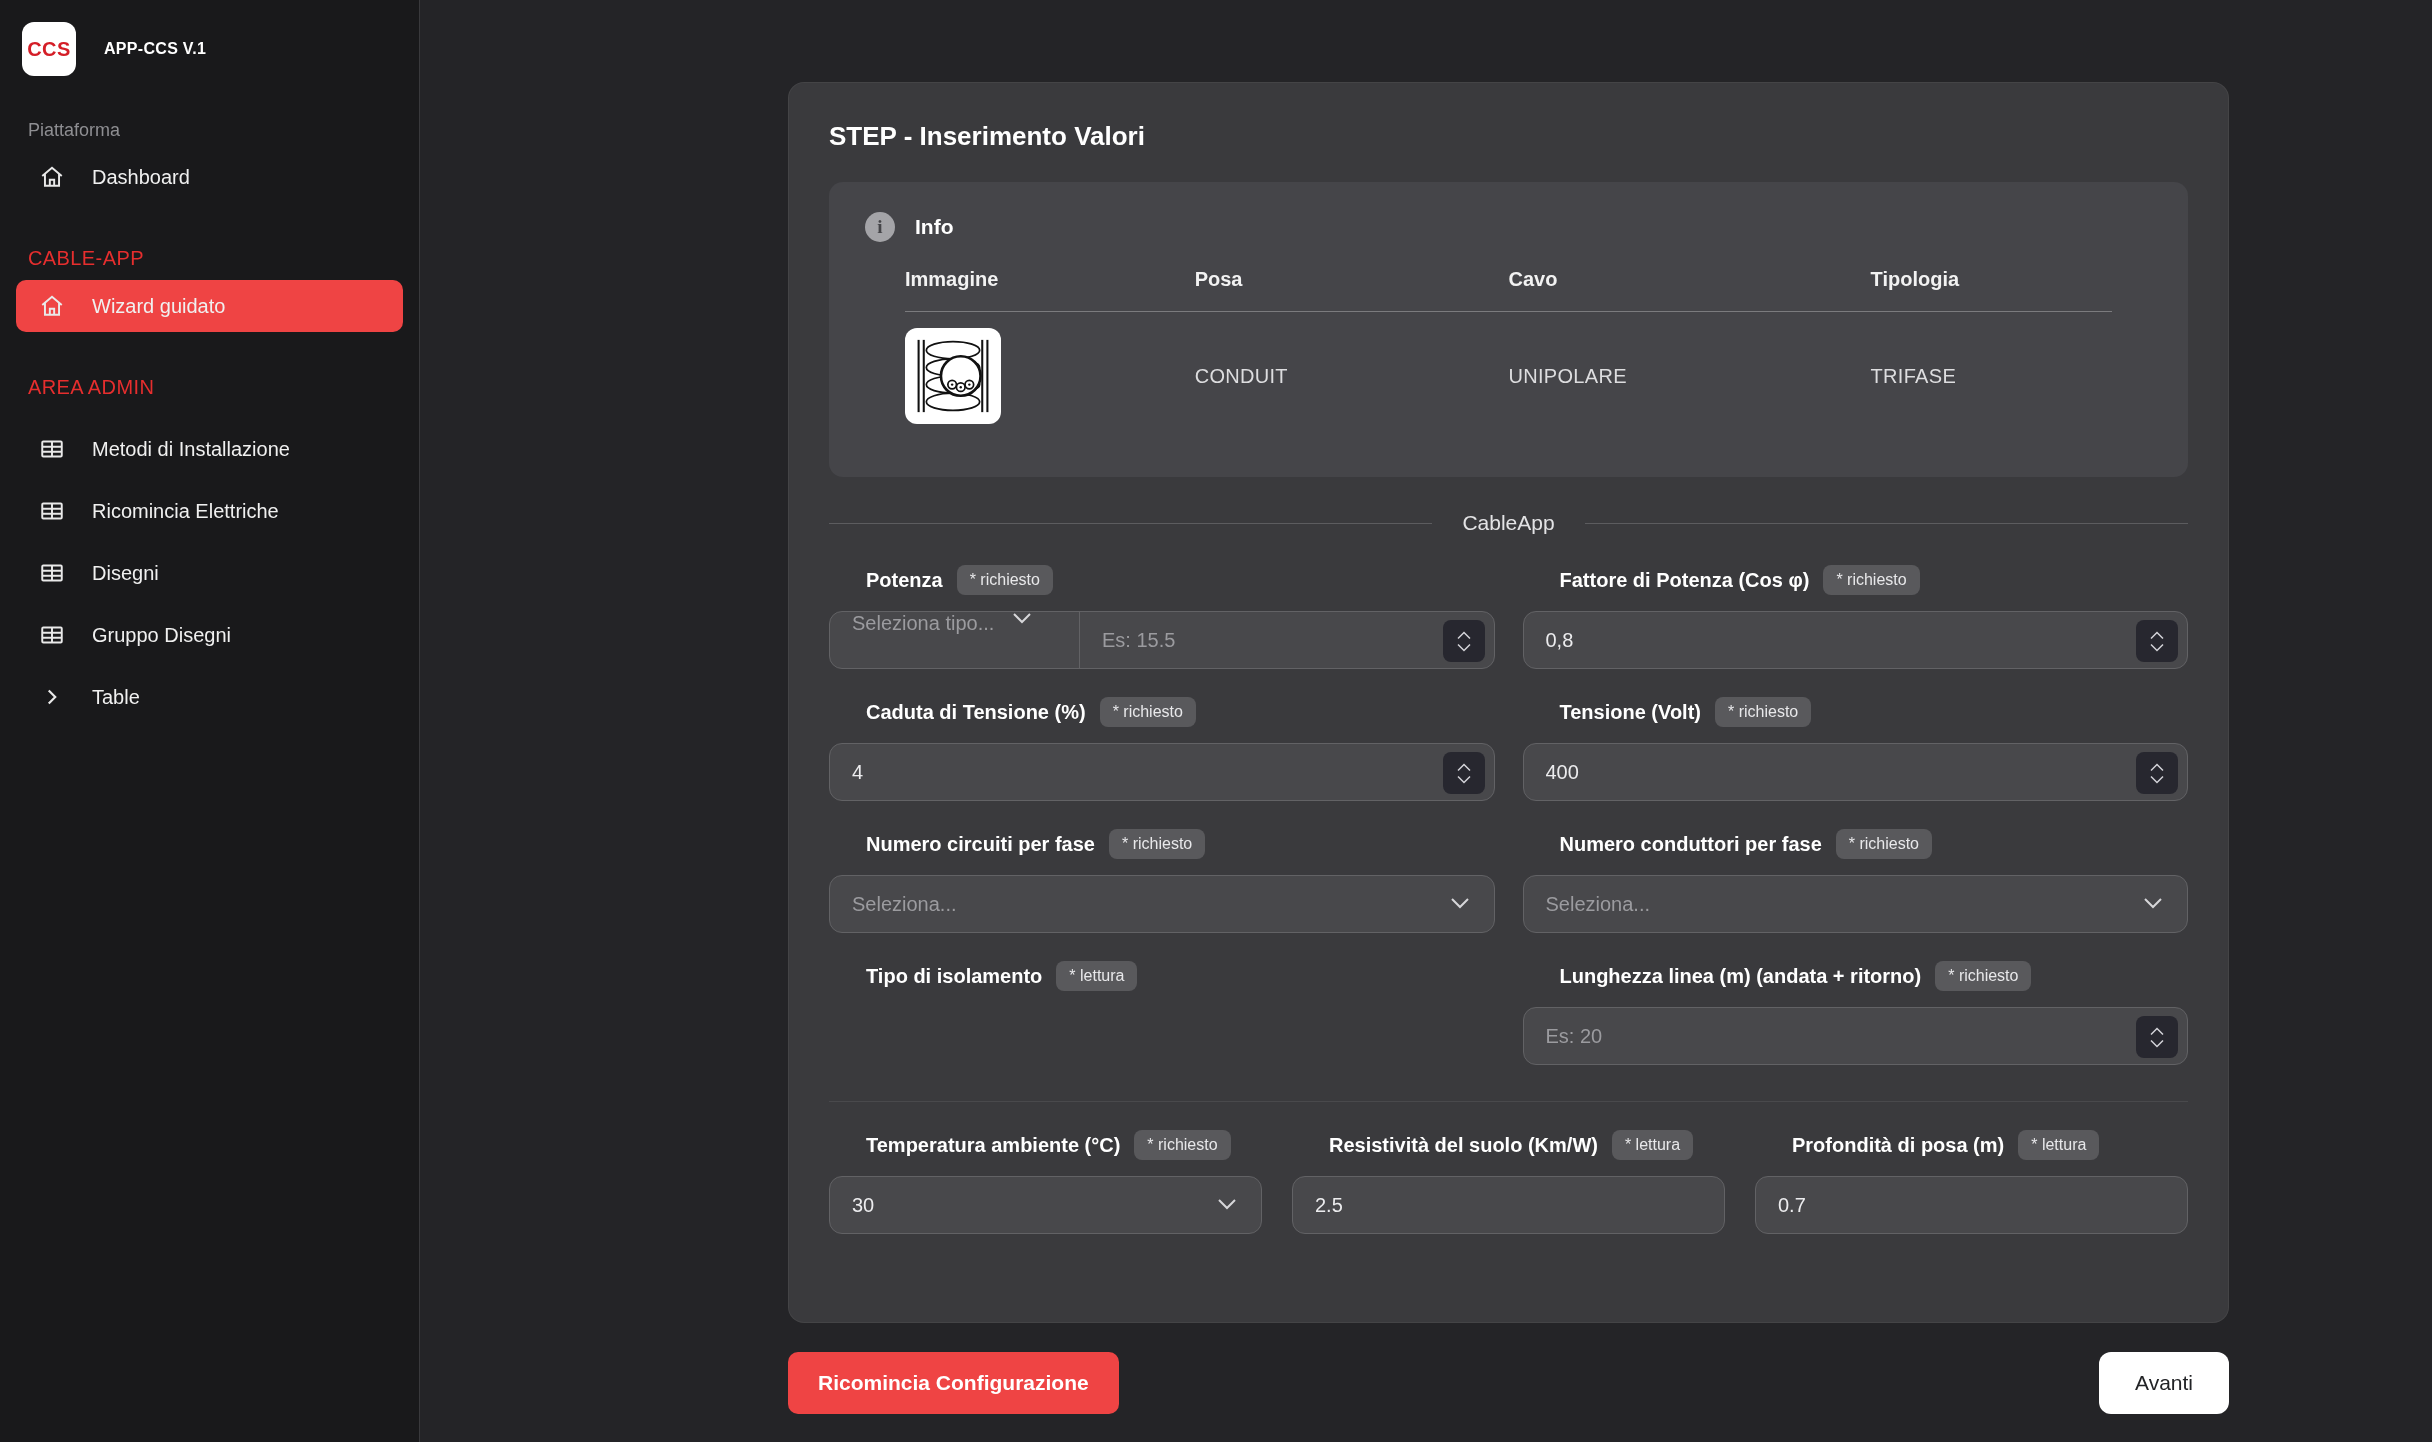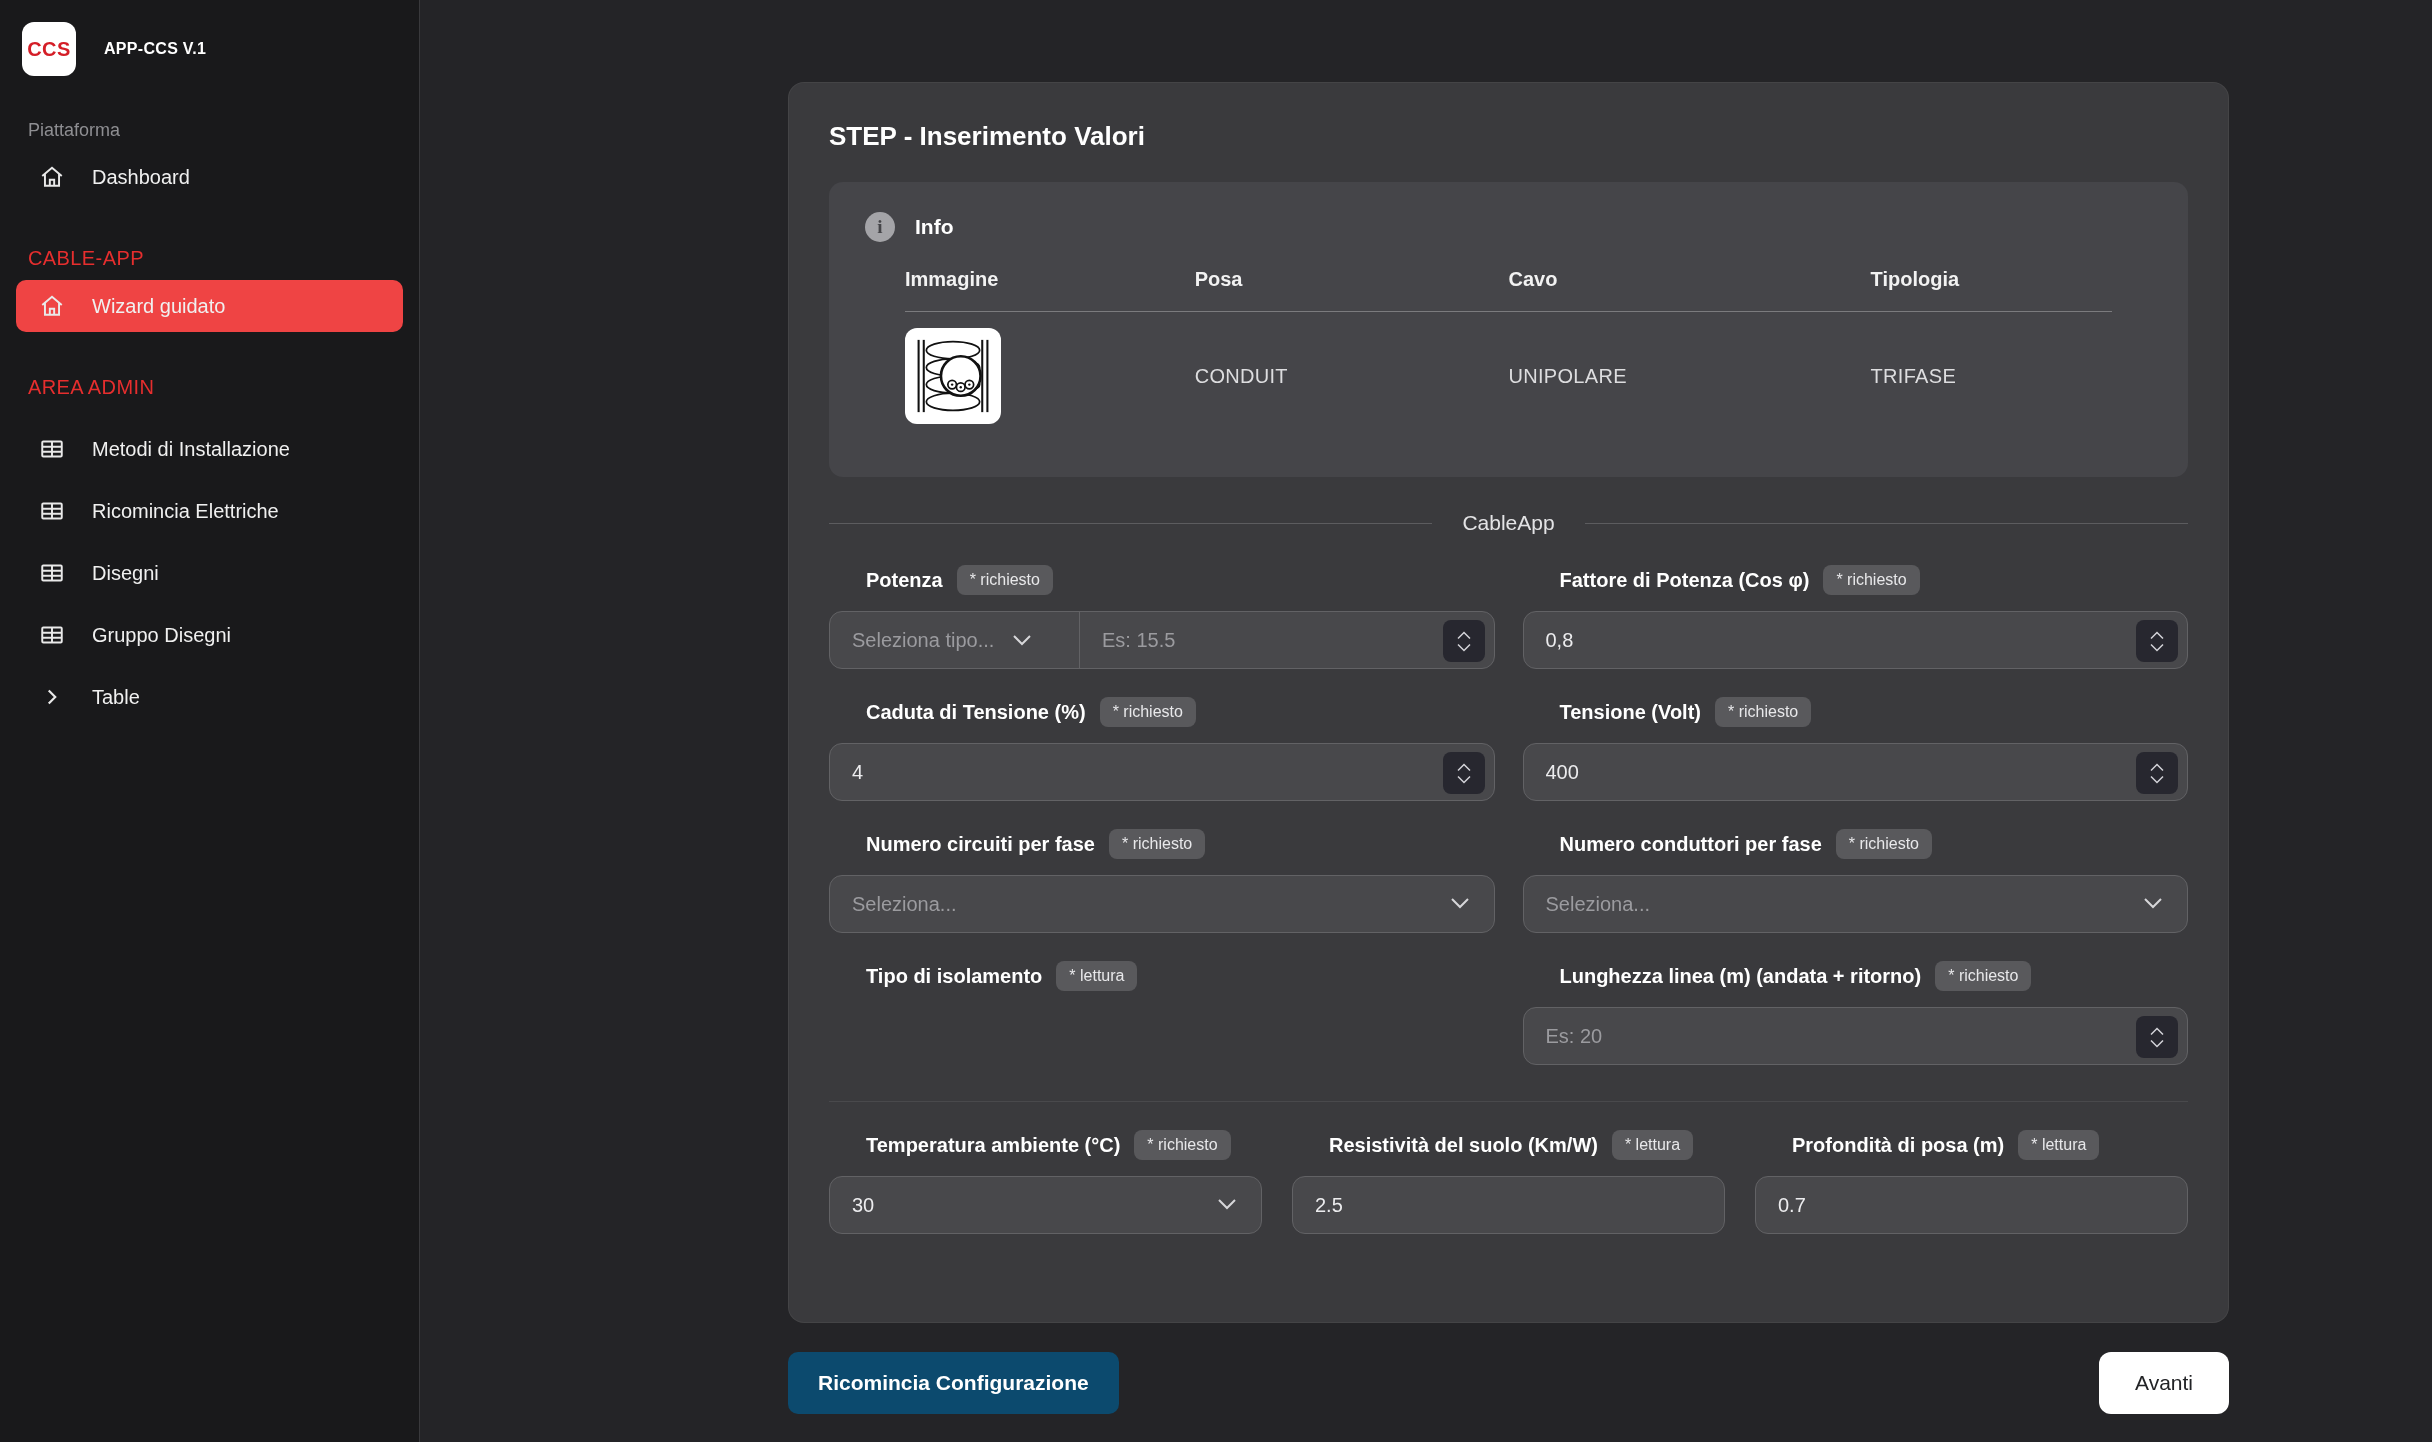--- a/index.html
+++ b/index.html
@@ -112,37 +112,37 @@
   }
   .spinner svg { width:16px; height:9px; stroke:#d3d3d8; fill:none; stroke-width:2; }
   .select-box { cursor:pointer; }
   .select-text { flex:1; font-size:20px; color:#9b9b9f; padding:0 22px; }
   .select-text.value { color:#ececee; }
   .select-chevron { margin-right:24px; }
   .select-chevron svg { width:20px; height:12px; stroke:#d7d7da; fill:none; stroke-width:2; }
 
   .split { display:flex; align-items:stretch; padding:0; }
   .split-select {
-    width:250px; min-width:250px; display:flex; align-items:center; gap:18px;
+    width:250px; min-width:250px; display:flex; align-items:flex-start; gap:18px;
     border-right:1px solid #626265; padding:0 18px 0 22px; cursor:pointer;
   }
   .split-select .txt { font-size:20px; color:#9b9b9f; }
   .split-select svg { width:20px; height:12px; stroke:#d7d7da; fill:none; stroke-width:2; }
   .split-input { position:relative; flex:1; display:flex; align-items:center; }
 
   .section-divider { height:1px; background:rgba(255,255,255,.08); margin:36px 0 0 0; }
 
   
   .actions {
     position:absolute; left:368px; top:1352px; width:1441px;
     display:flex; justify-content:space-between; align-items:center;
   }
   .btn-restart {
     height:62px; padding:0 30px; border:none; border-radius:10px;
-    background:#0c4a6e; color:#ffffff; font-size:21px; font-weight:600;
+    background:#ef4444; color:#ffffff; font-size:21px; font-weight:600;
     font-family:"Liberation Sans", sans-serif; cursor:pointer;
   }
   .btn-next {
     height:62px; padding:16px 36px; border:none; border-radius:12px;
     background:#ffffff; color:#222326; font-size:21px; font-weight:500;
     font-family:"Liberation Sans", sans-serif; cursor:pointer;
   }
 </style>
 </head>
 <body>

